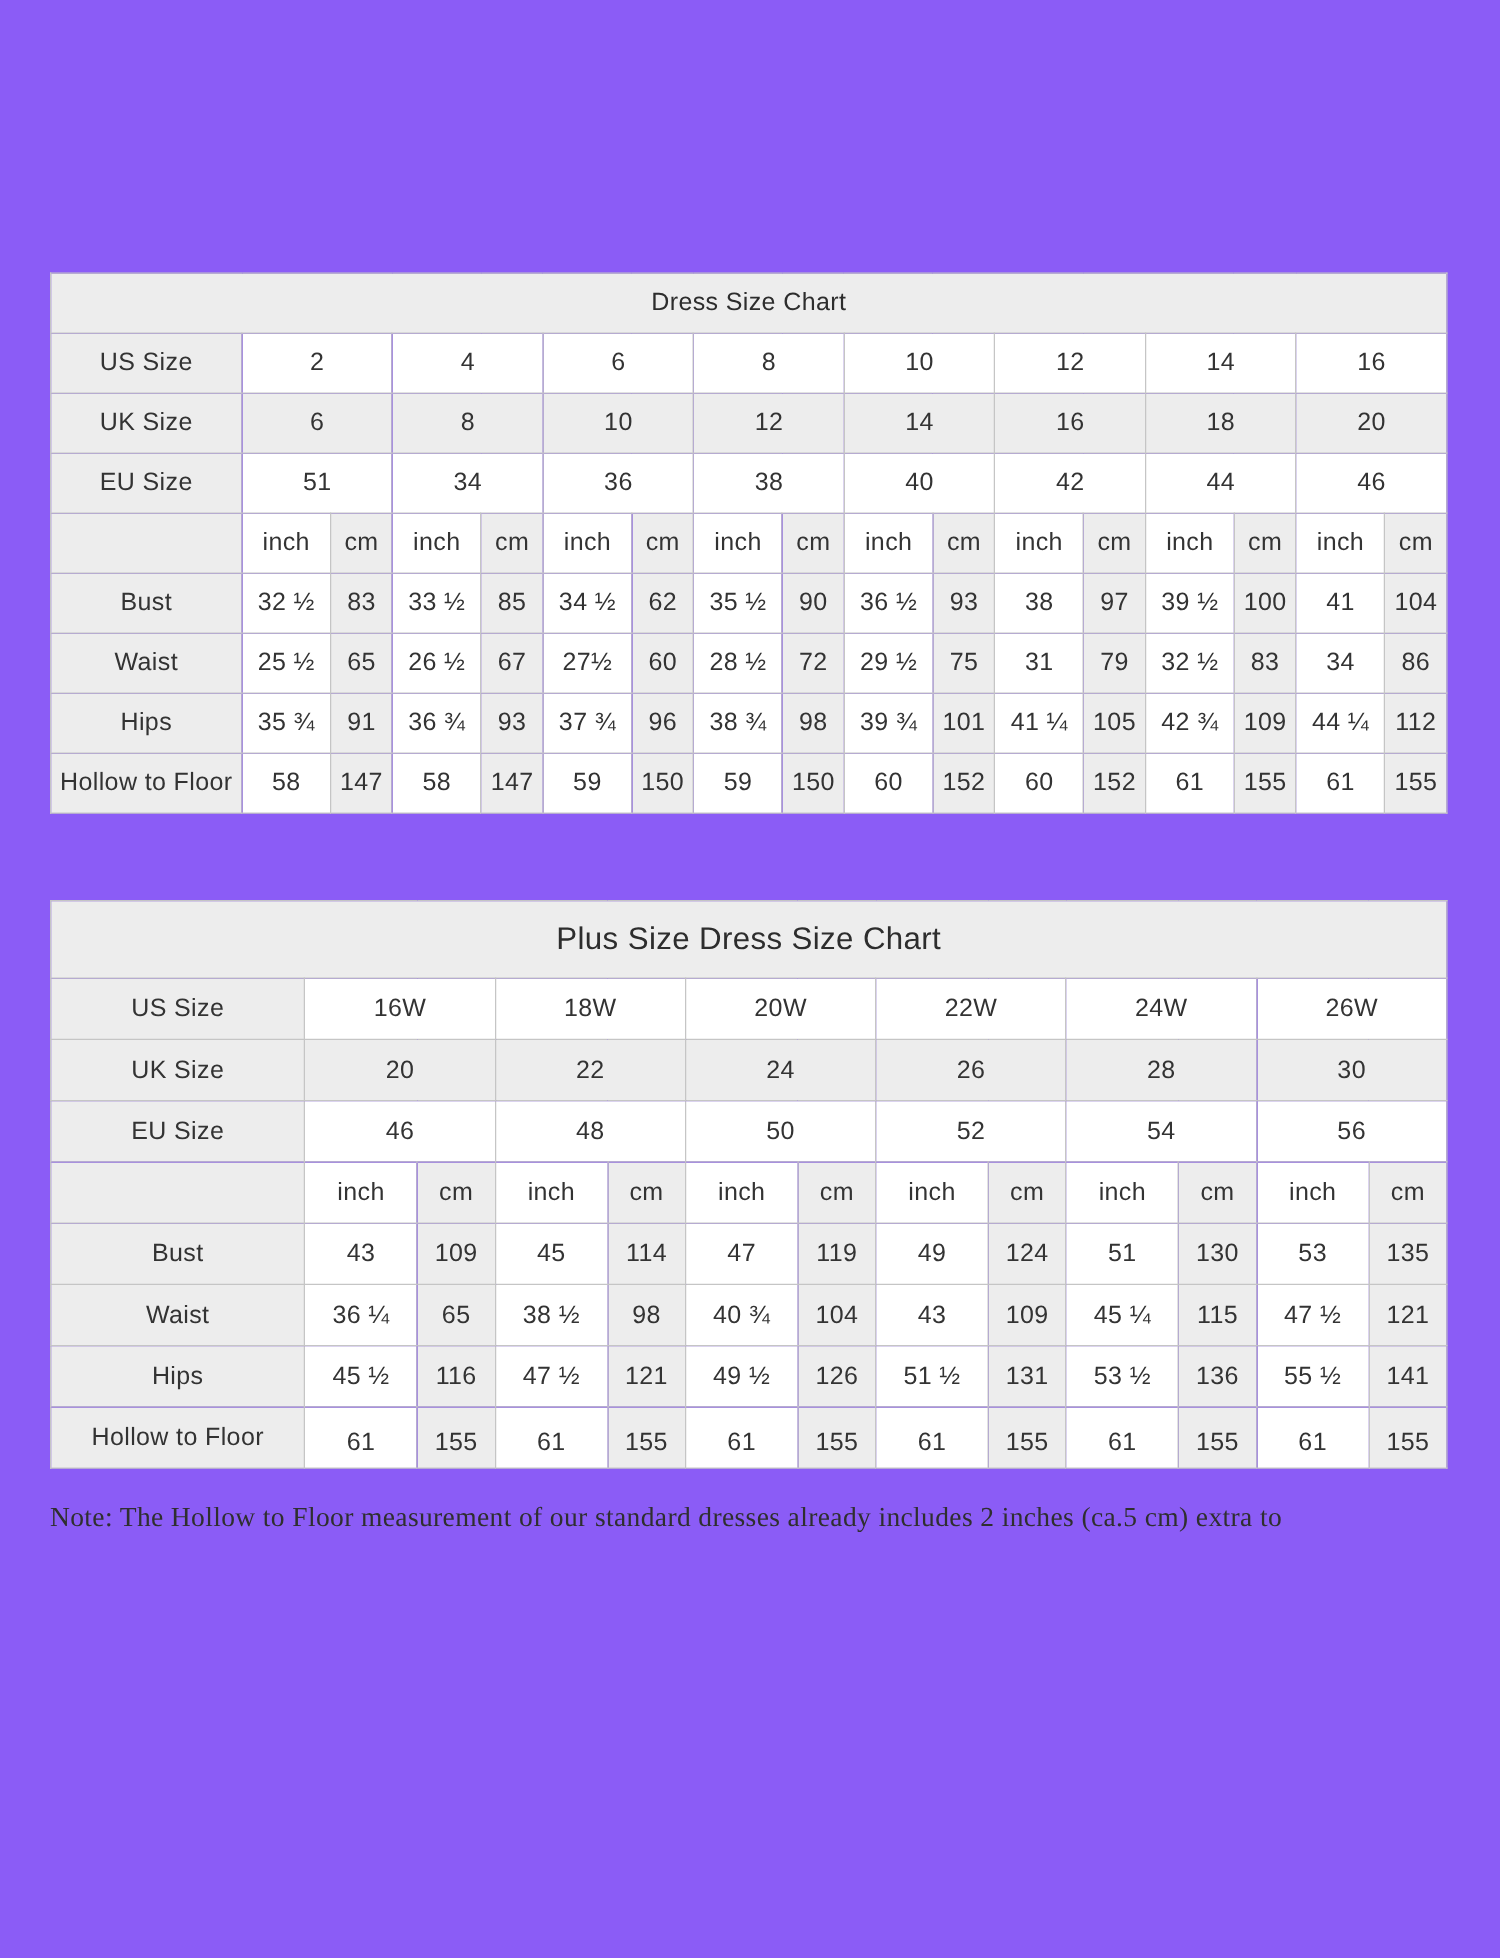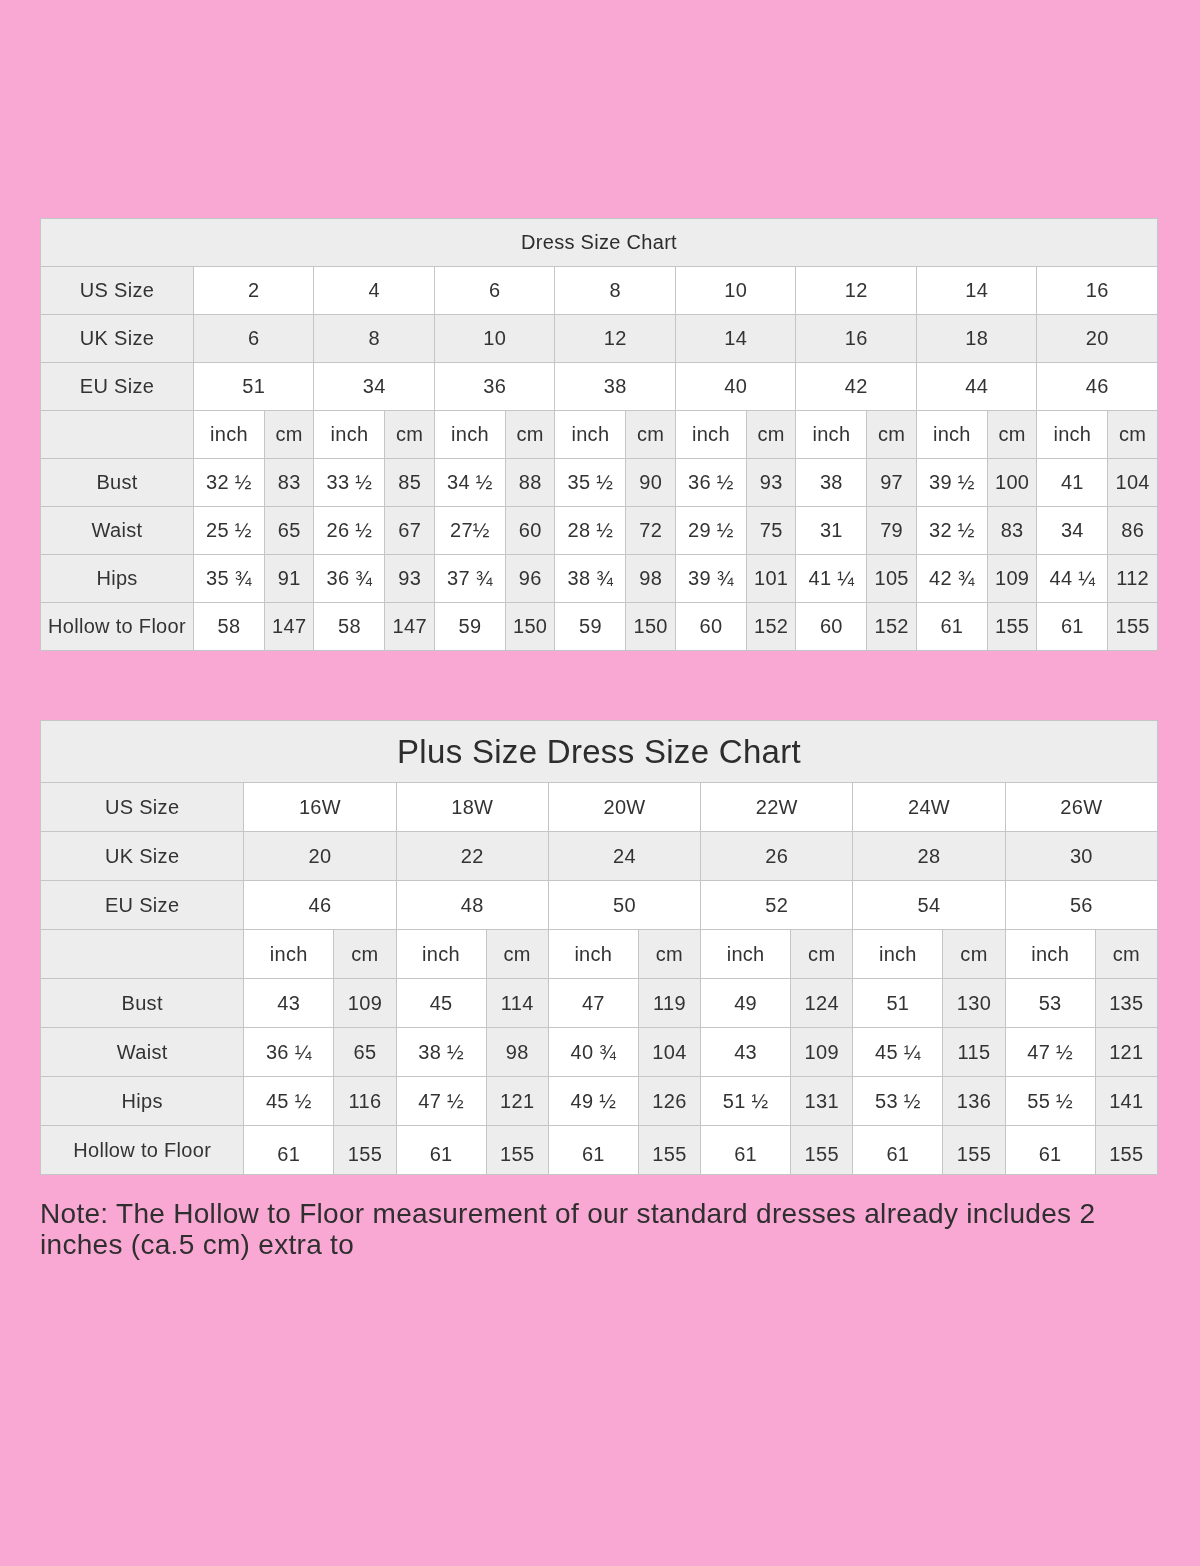--- a/index.html
+++ b/index.html
@@ -5,21 +5,21 @@
   * { margin: 0; padding: 0; box-sizing: border-box; }
   html, body {
     width: 1200px;
     background: #ffffff;
     font-family: "Liberation Sans", "DejaVu Sans", sans-serif;
     color: #333333;
   }
   .page {
     width: 1200px;
     height: 1566px;
-    background: #f9a8d4;
+    background: #8b5cf6;
     padding: 218px 42px 0 40px;
   }
   table.chart {
     width: 100%;
     border-collapse: collapse;
     table-layout: fixed;
     color: #333333;
   }
   table.chart td {
     border: 1px solid #c5c5c5;
@@ -43,43 +43,44 @@
   table.chart tr { height: 48px; }
   table.plus tr { height: 49px; }
   table.plus tr.title-row { height: 62px; }
 
   td.title-cell {
     background: #ededed;
     font-size: 38px;
     letter-spacing: 1px;
     color: #2d2d2d;
   }
-  table.plus td.title-cell { font-size: 33px; }
+  table.plus td.title-cell { font-size: 25px; }
 
   td.shade { background: #ededed; }
   td.plain { background: #ffffff; }
 
   
   table.plus tr.last-measure-row td.value {
     vertical-align: bottom;
     padding-bottom: 8px;
   }
   table.plus tr.last-measure-row td.label-cell { vertical-align: middle; }
 
   #plus-chart { margin-top: 69px; }
 
   .note {
     margin-top: 23px;
     padding-right: 30px;
   }
   .note p {
-    font-size: 28px;
+    font-size: 22px;
     line-height: 31px;
     letter-spacing: 0.3px;
     color: #2f2f2f;
+    font-family: Liberation Serif, serif;
   }
 </style>
 </head>
 <body>
 
 <div class="page">
 
   <table id="standard-chart" class="chart">
     <colgroup>
         <col class="col-label">
@@ -156,21 +157,21 @@
           <td class="plain">inch</td>
           <td class="shade">cm</td>
         </tr>
         <tr class="measure-row">
           <td class="label-cell shade">Bust</td>
           <td class="plain value">32 ½</td>
           <td class="shade value">83</td>
           <td class="plain value">33 ½</td>
           <td class="shade value">85</td>
           <td class="plain value">34 ½</td>
-          <td class="shade value">88</td>
+          <td class="shade value">62</td>
           <td class="plain value">35 ½</td>
           <td class="shade value">90</td>
           <td class="plain value">36 ½</td>
           <td class="shade value">93</td>
           <td class="plain value">38</td>
           <td class="shade value">97</td>
           <td class="plain value">39 ½</td>
           <td class="shade value">100</td>
           <td class="plain value">41</td>
           <td class="shade value">104</td>

